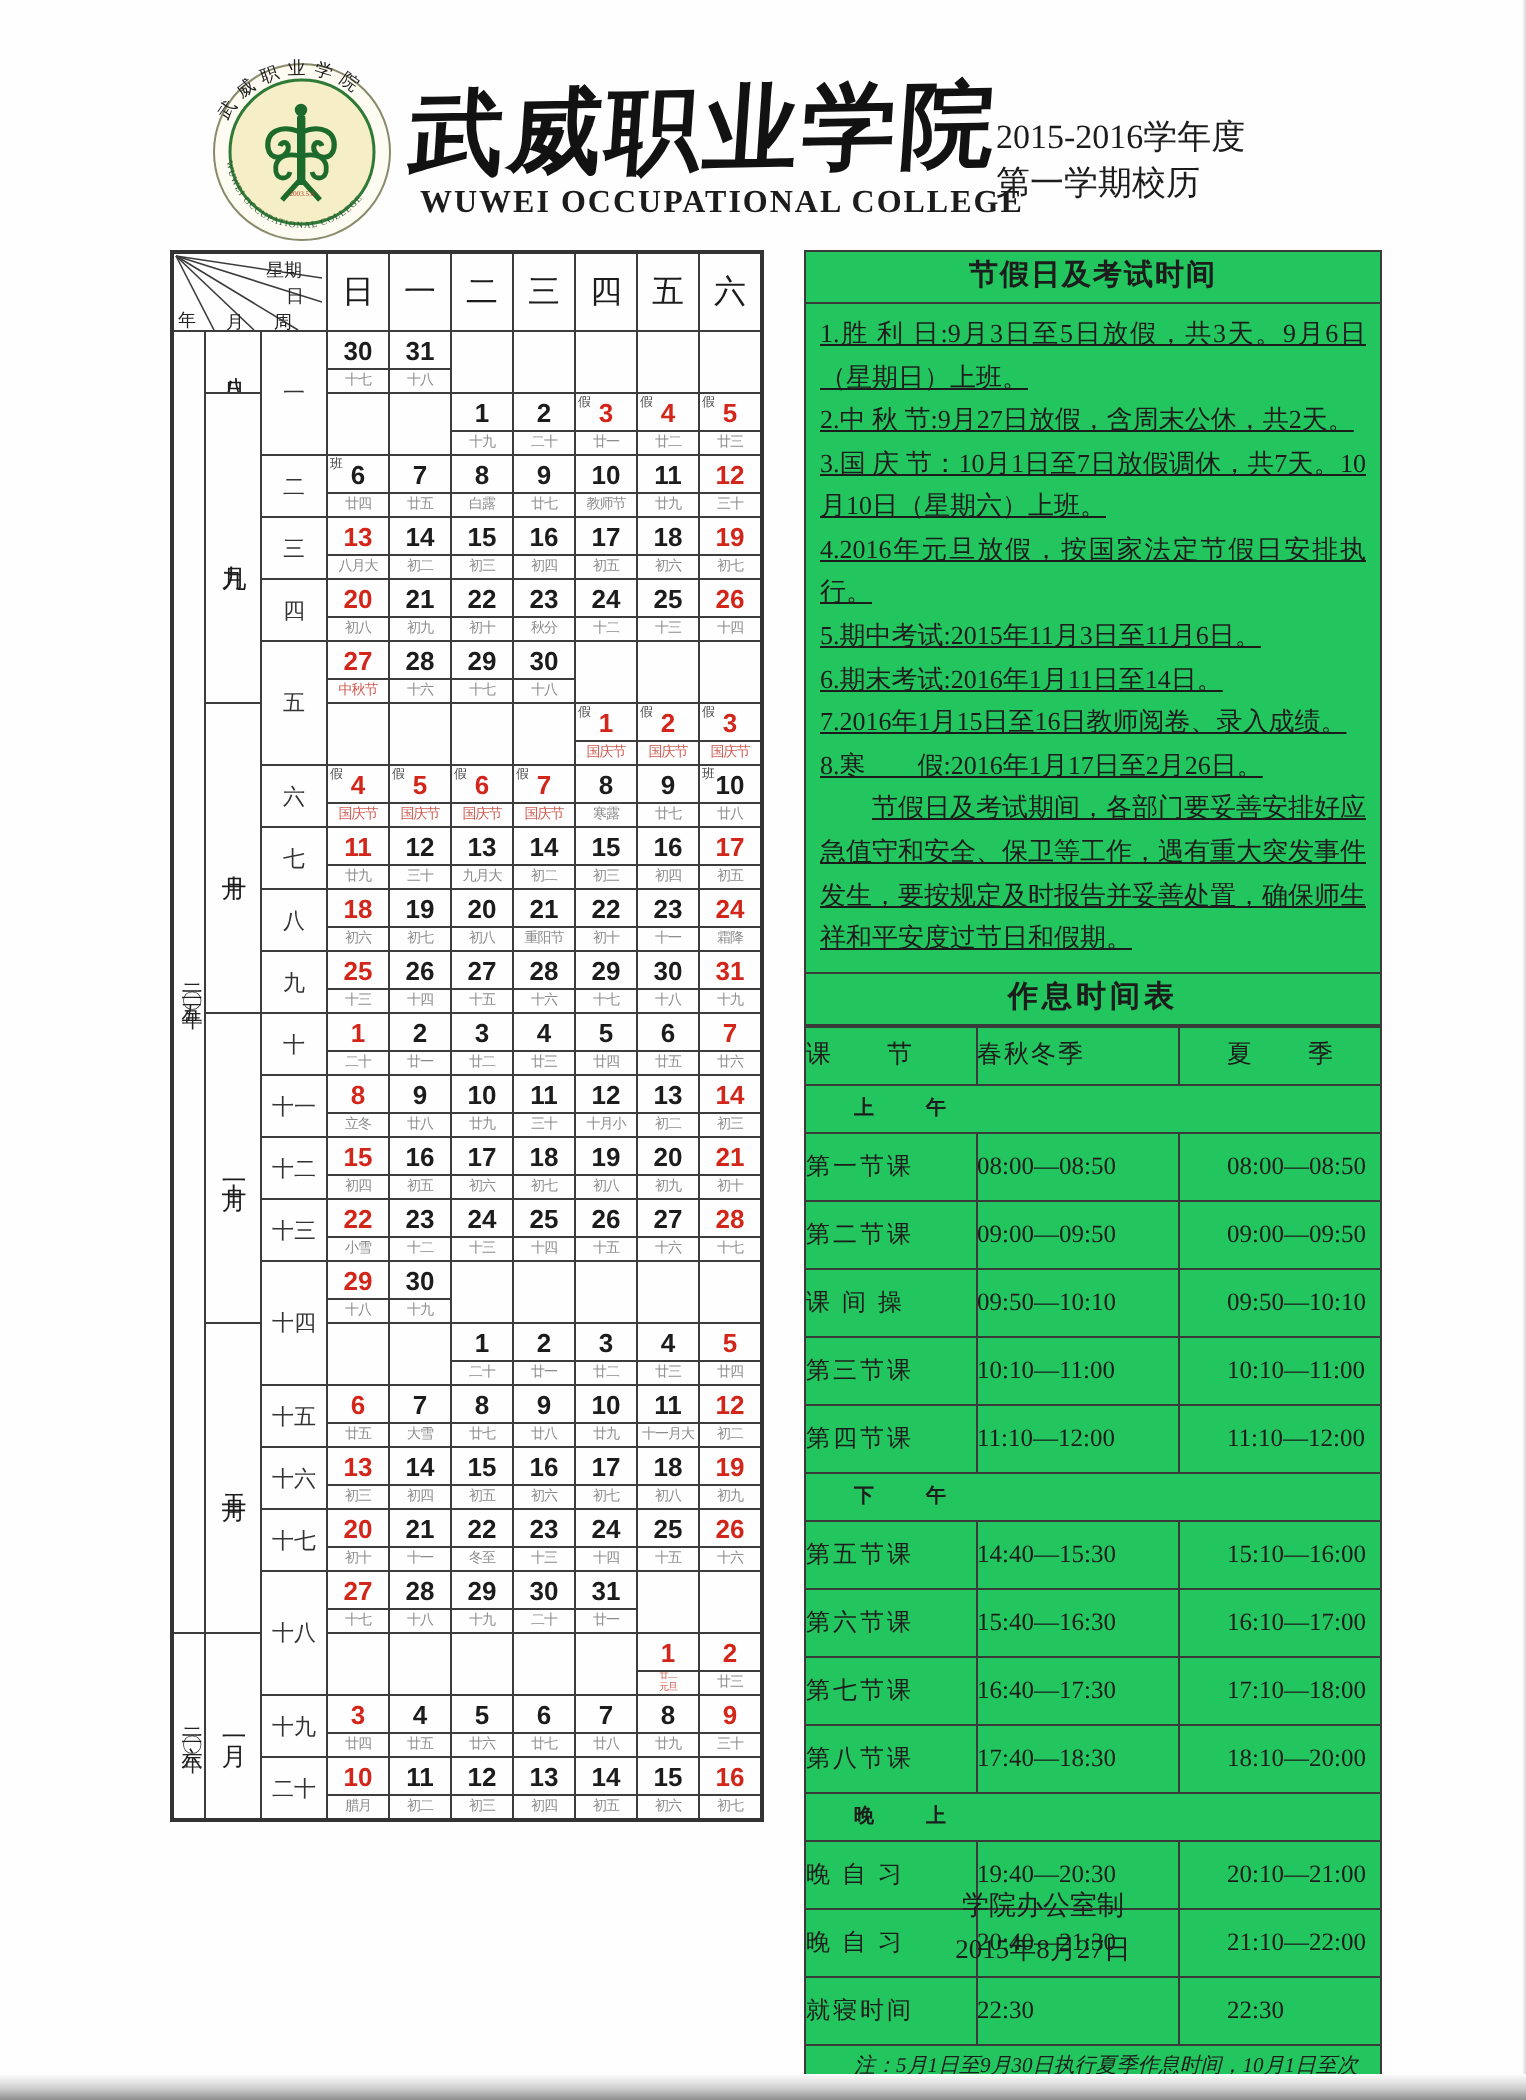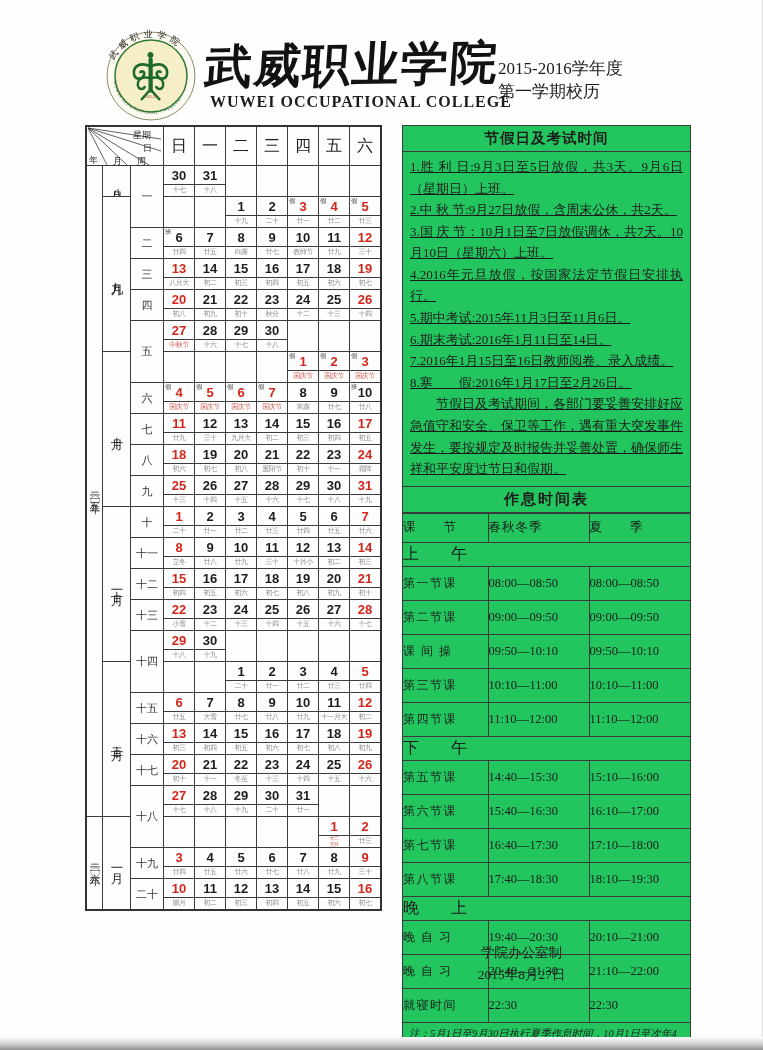--- a/index.html
+++ b/index.html
@@ -45,24 +45,24 @@
   .rpanel{left:378px;top:125px;width:287px;border:1.5px solid #3a3a3a;background:#22c55e;margin-left:24px;}
   .rp-title{height:25px;line-height:25px;text-align:center;font-weight:bold;font-size:14.5px;border-bottom:1px solid #3a3a3a;letter-spacing:1px;}
   .notices{padding:4px 7px 6px 7px;font-size:13px;line-height:1.66;text-decoration:underline;}
   .notices .item{text-align:justify;}
   .notices .para{text-indent:2em;text-align:justify;}
 
   .tt-title{height:25px;line-height:25px;text-align:center;font-weight:bold;font-size:15px;border-top:1px solid #3a3a3a;border-bottom:1px solid #3a3a3a;letter-spacing:2px;}
   table.tt{border-collapse:collapse;table-layout:fixed;width:100%;}
   table.tt td{border:1px solid #3a3a3a;text-align:left;padding:0;}
   table.tt tr td:first-child{border-left:none;}
-  table.tt tr td:last-child{border-right:none;}
+  table.tt tr td:last-child{border-right:none;padding-left:24px;}
   table.tt tr:last-child td{border-bottom:none;font-style:italic;}
   tr.tt-head td{height:28px;font-size:12.5px;letter-spacing:1px;}
-  tr.tt-section td{height:23px;font-size:16px;font-weight:normal;letter-spacing:8px;}
+  tr.tt-section td{height:23px;font-size:10px;font-weight:bold;letter-spacing:8px;}
   tr.tt-row td{height:33px;font-size:12.5px;}
   tr.tt-row td.cls{font-size:12px;letter-spacing:1.5px;}
   tr.tt-note td{font-size:10.5px;text-align:left;padding:3px 6px 5px 6px;line-height:1.5;height:auto;}
 
   
   .footer{left:378px;top:942px;width:287px;text-align:center;font-size:13.5px;line-height:1.6;}
 
   .scan-bottom{left:0;bottom:0;width:763px;height:13px;background:linear-gradient(to bottom,#fdfdfd 0%,#cfcfcf 55%,#8f8f8f 100%);}
   .scan-right{right:0;top:0;width:2px;height:1050px;background:linear-gradient(to left,#d8d8d8,#fff);}
 </style>
@@ -646,21 +646,21 @@
           <td>16:10—17:00</td>
         </tr>
         <tr class="tt-row">
           <td class="cls">第七节课</td>
           <td>16:40—17:30</td>
           <td>17:10—18:00</td>
         </tr>
         <tr class="tt-row">
           <td class="cls">第八节课</td>
           <td>17:40—18:30</td>
-          <td>18:10—19:30</td>
+          <td>18:10—20:00</td>
         </tr>
         <tr class="tt-section">
           <td colspan="3">晚　上</td>
         </tr>
         <tr class="tt-row">
           <td class="cls">晚 自 习</td>
           <td>19:40—20:30</td>
           <td>20:10—21:00</td>
         </tr>
         <tr class="tt-row">

